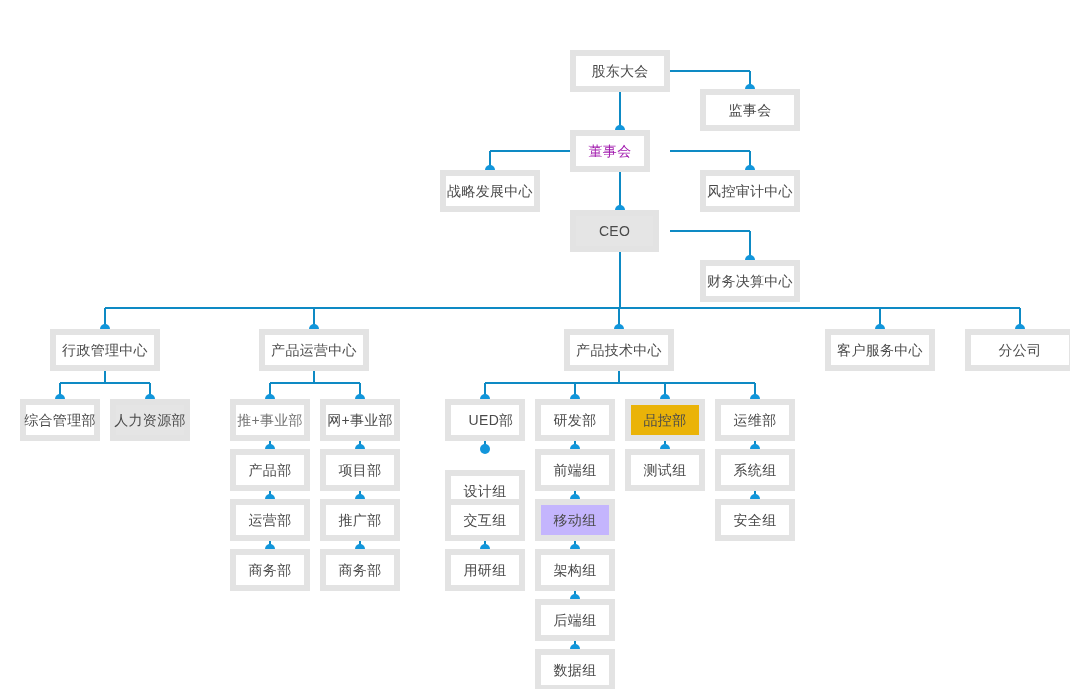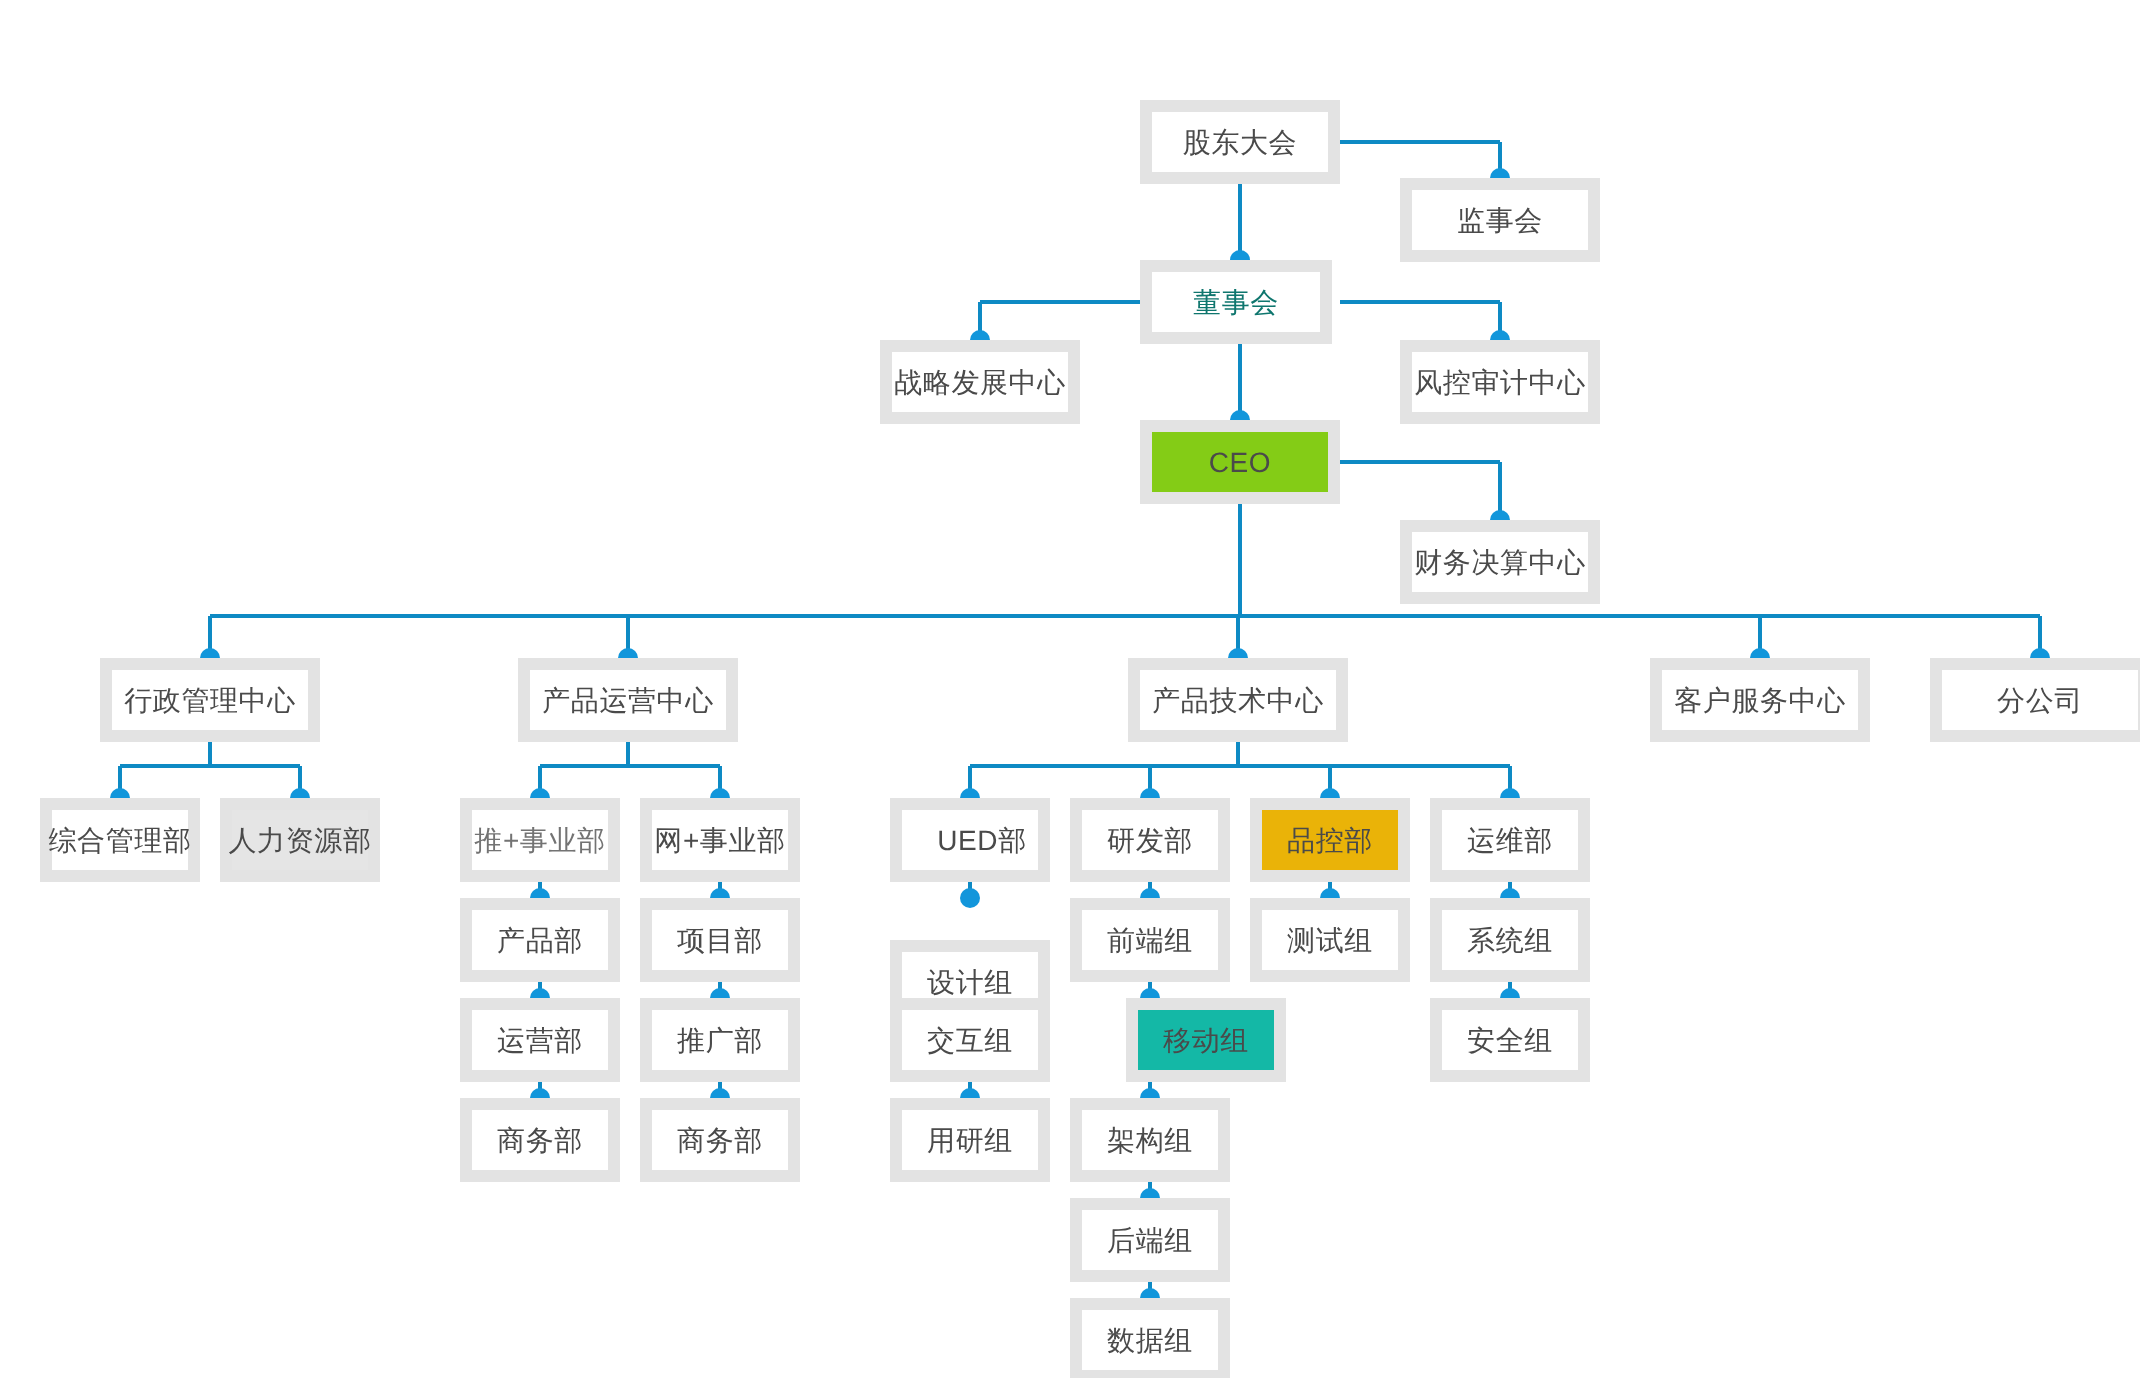--- a/index.html
+++ b/index.html
@@ -156,30 +156,30 @@
       <line x1="755" y1="491" x2="755" y2="499" stroke="#0e8ac4" stroke-width="2" shape-rendering="crispEdges"></line>
       <circle cx="755" cy="499" r="5" fill="#1296db"></circle>
     </svg>
   <div id="node-layer">
       <div class="org-node level-0" style="left: 570px; top: 50px; width: 100px; height: 42px; border-color: rgb(227, 227, 227); background: rgb(255, 255, 255); color: rgb(74, 74, 74);">
         <span>股东大会</span>
       </div>
       <div class="org-node level-1" style="left: 700px; top: 89px; width: 100px; height: 42px; border-color: rgb(227, 227, 227); background: rgb(255, 255, 255); color: rgb(74, 74, 74);">
         <span>监事会</span>
       </div>
-      <div class="org-node level-0" style="left: 570px; top: 130px; width: 96px; height: 42px; border-color: rgb(227, 227, 227); background: rgb(255, 255, 255); color: #0f766e;">
+      <div class="org-node level-0" style="left: 570px; top: 130px; width: 80px; height: 42px; border-color: rgb(227, 227, 227); background: rgb(255, 255, 255); color: #a21caf;">
         <span>董事会</span>
       </div>
       <div class="org-node level-1" style="left: 440px; top: 170px; width: 100px; height: 42px; border-color: rgb(227, 227, 227); background: rgb(255, 255, 255); color: rgb(74, 74, 74);">
         <span>战略发展中心</span>
       </div>
       <div class="org-node level-1" style="left: 700px; top: 170px; width: 100px; height: 42px; border-color: rgb(227, 227, 227); background: rgb(255, 255, 255); color: rgb(74, 74, 74);">
         <span>风控审计中心</span>
       </div>
-      <div class="org-node level-0" style="left: 570px; top: 210px; width: 100px; height: 42px; border-color: rgb(227, 227, 227); background: #84cc16; color: rgb(74, 74, 74);">
+      <div class="org-node level-0" style="left: 570px; top: 210px; width: 89px; height: 42px; border-color: rgb(227, 227, 227); background: #e5e5e5; color: rgb(74, 74, 74);">
         <span>CEO</span>
       </div>
       <div class="org-node level-1" style="left: 700px; top: 260px; width: 100px; height: 42px; border-color: rgb(227, 227, 227); background: rgb(255, 255, 255); color: rgb(74, 74, 74);">
         <span>财务决算中心</span>
       </div>
       <div class="org-node level-1" style="left: 50px; top: 329px; width: 110px; height: 42px; border-color: rgb(227, 227, 227); background: rgb(255, 255, 255); color: rgb(74, 74, 74);">
         <span>行政管理中心</span>
       </div>
       <div class="org-node level-1" style="left: 259px; top: 329px; width: 110px; height: 42px; border-color: rgb(227, 227, 227); background: rgb(255, 255, 255); color: rgb(74, 74, 74);">
         <span>产品运营中心</span>
@@ -234,21 +234,21 @@
       </div>
       <div class="org-node level-2" style="left: 445px; top: 549px; width: 80px; height: 42px; border-color: rgb(227, 227, 227); background: rgb(255, 255, 255); color: rgb(74, 74, 74);">
         <span>用研组</span>
       </div>
       <div class="org-node level-2" style="left: 535px; top: 399px; width: 80px; height: 42px; border-color: rgb(227, 227, 227); background: rgb(255, 255, 255); color: rgb(74, 74, 74);">
         <span>研发部</span>
       </div>
       <div class="org-node level-2" style="left: 535px; top: 449px; width: 80px; height: 42px; border-color: rgb(227, 227, 227); background: rgb(255, 255, 255); color: rgb(74, 74, 74);">
         <span>前端组</span>
       </div>
-      <div class="org-node level-2" style="left: 535px; top: 499px; width: 80px; height: 42px; border-color: rgb(227, 227, 227); background: #14b8a6; color: rgb(74, 74, 74); margin-left: 28px;">
+      <div class="org-node level-2" style="left: 535px; top: 499px; width: 80px; height: 42px; border-color: rgb(227, 227, 227); background: #c4b5fd; color: rgb(74, 74, 74);">
         <span>移动组</span>
       </div>
       <div class="org-node level-2" style="left: 535px; top: 549px; width: 80px; height: 42px; border-color: rgb(227, 227, 227); background: rgb(255, 255, 255); color: rgb(74, 74, 74);">
         <span>架构组</span>
       </div>
       <div class="org-node level-2" style="left: 535px; top: 599px; width: 80px; height: 42px; border-color: rgb(227, 227, 227); background: rgb(255, 255, 255); color: rgb(74, 74, 74);">
         <span>后端组</span>
       </div>
       <div class="org-node level-2" style="left: 535px; top: 649px; width: 80px; height: 42px; border-color: rgb(227, 227, 227); background: rgb(255, 255, 255); color: rgb(74, 74, 74);">
         <span>数据组</span>

